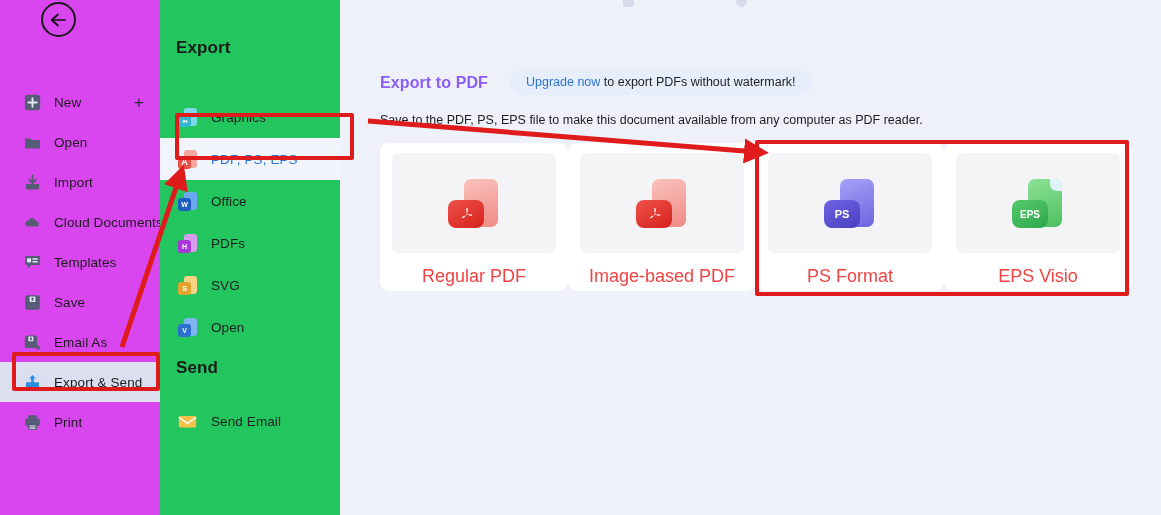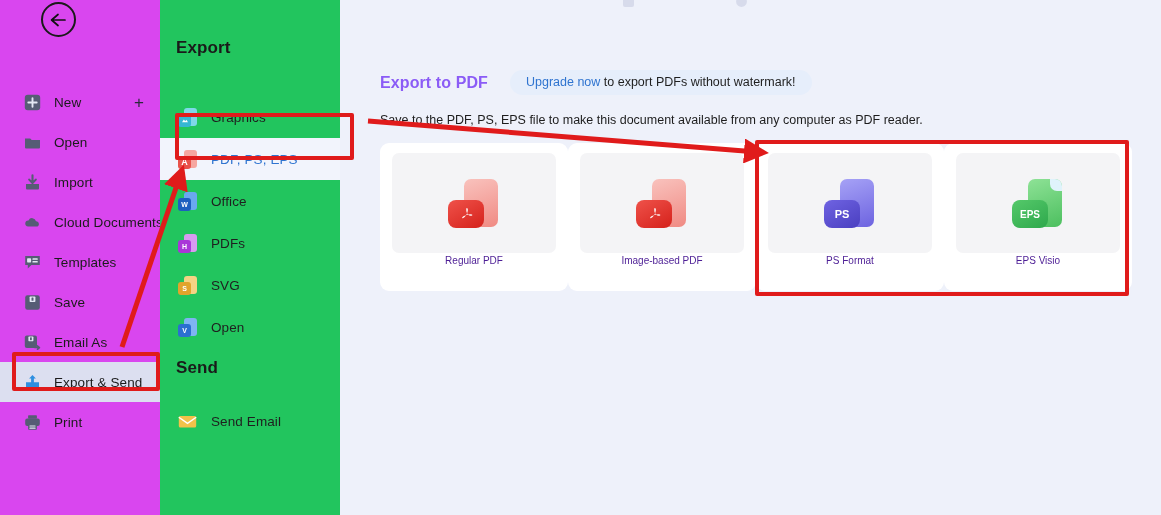--- a/index.html
+++ b/index.html
@@ -152,22 +152,22 @@
     padding-top: 10px;
   }
   .card + .card { margin-left: 0; }
   .thumb {
     width: 164px; height: 100px;
     background: #f4f4f6;
     border-radius: 7px;
     display: flex; align-items: center; justify-content: center;
   }
   .card-label {
-    margin-top: 2px;
-    font-size: 10px; color: #4c1d95;
+    margin-top: 13px;
+    font-size: 18px; color: #ef4444;
     white-space: nowrap;
   }
 
   
   .bigfic { position: relative; width: 52px; height: 54px; }
   .bigfic .bf-back {
     position: absolute; right: 2px; top: 3px;
     width: 34px; height: 48px; border-radius: 7px;
   }
   .bigfic .bf-corner {

